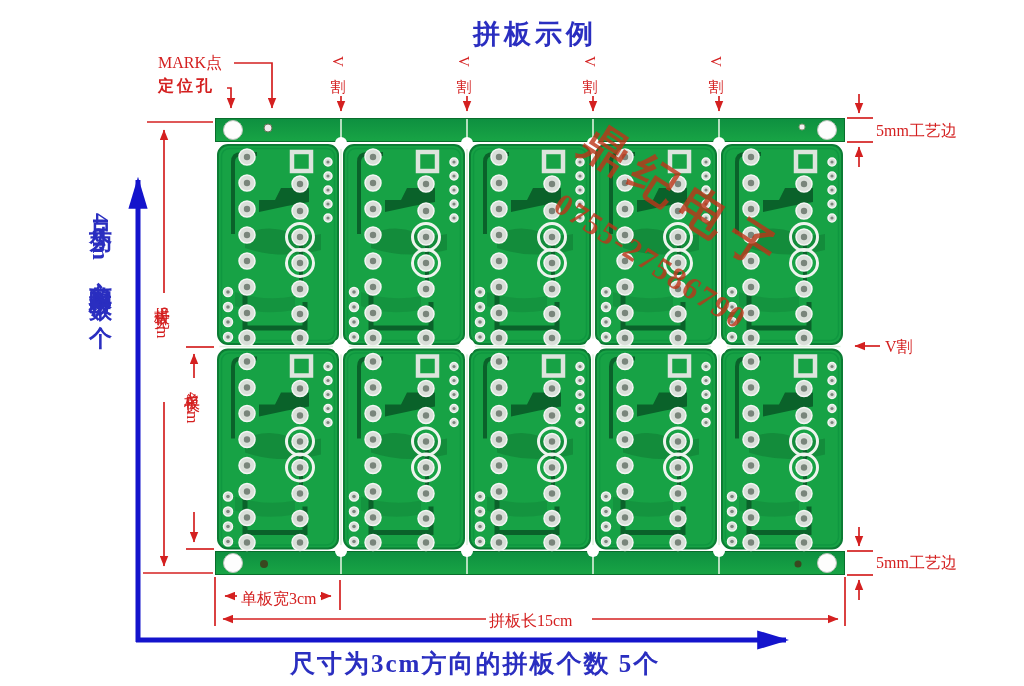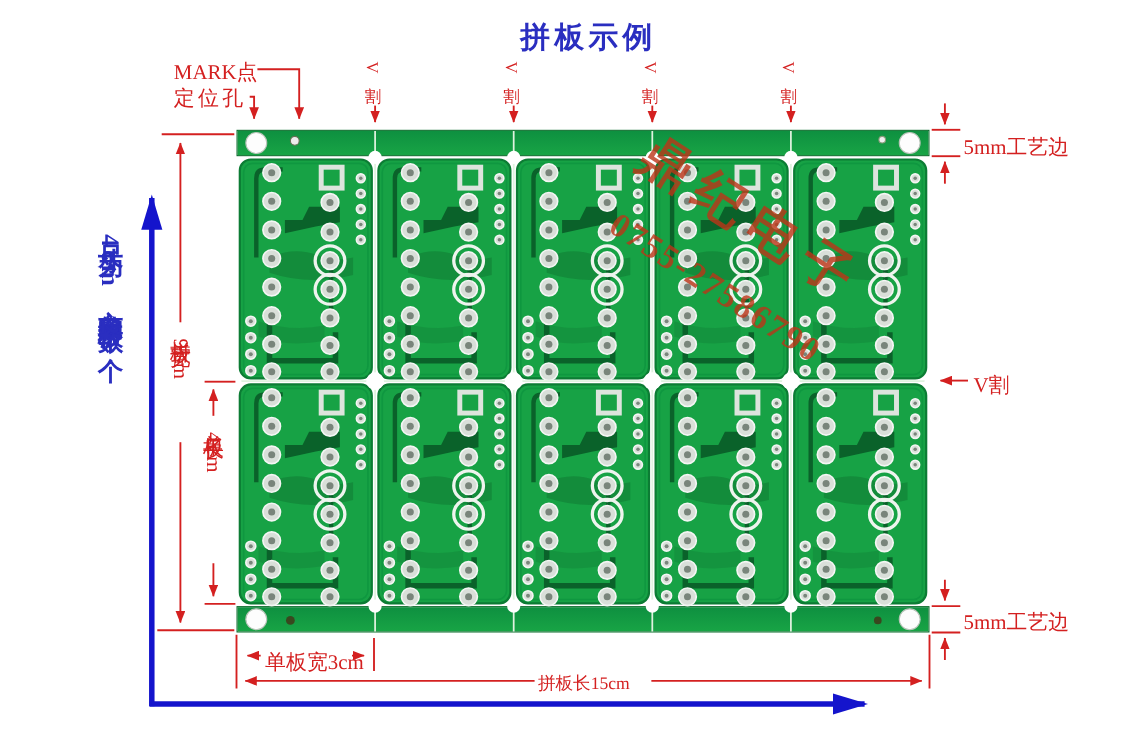--- a/index.html
+++ b/index.html
@@ -3,21 +3,21 @@
 <meta charset="utf-8">
 <style>
   html,body{margin:0;padding:0;background:#fff;}
   .stage{
     position:relative;width:1024px;height:686px;background:#ffffff;overflow:hidden;
     font-family:"Liberation Serif","DejaVu Serif",serif;
   }
   .abs{position:absolute;}
   
   .t-title{color:#2a2ec0;font-size:27px;letter-spacing:4px;font-weight:bold;text-align:center;}
-  .t-red{color:#d42020;font-size:19px;white-space:nowrap;}
+  .t-red{color:#d42020;font-size:16px;white-space:nowrap;}
   .t-blue{color:#2a2ec0;font-size:25px;white-space:nowrap;font-weight:bold;}
   .vtext{
     writing-mode:vertical-rl;text-orientation:mixed;
     white-space:nowrap;line-height:1;
   }
   .whitebg{background:#ffffff;padding:2px 1px;}
   .center{}
   
   .rail{
     position:absolute;left:215px;width:630px;height:24px;
@@ -211,35 +211,36 @@
       <path d="M592,619 H838" marker-end="url(#arrR)"></path>
     </g>
 
     <g stroke="#1414cc" stroke-width="5" fill="none">
       <path d="M138,642 V180" marker-end="url(#arrB)"></path>
       <path d="M136,640 H786" marker-end="url(#arrB)"></path>
     </g>
   </svg>
 
   <div class="abs txt t-red" style="left:158px;top:53px;">MARK点</div>
-  <div class="abs txt t-red" style="left:158px;top:76px;letter-spacing:3px;">定位孔</div>
+  <div class="abs txt t-red" style="left:158px;top:76px;letter-spacing:3px;font-weight:bold;">定位孔</div>
 
   <div class="abs txt t-red vtext" style="left:330px;top:56px;font-size:15px;">V割</div>
   <div class="abs txt t-red vtext" style="left:456px;top:56px;font-size:15px;">V割</div>
   <div class="abs txt t-red vtext" style="left:582px;top:56px;font-size:15px;">V割</div>
   <div class="abs txt t-red vtext" style="left:708px;top:56px;font-size:15px;">V割</div>
 
   <div class="abs txt t-red" style="left:876px;top:121px;">5mm工艺边</div>
   <div class="abs txt t-red" style="left:885px;top:337px;">V割</div>
   <div class="abs txt t-red" style="left:876px;top:553px;">5mm工艺边</div>
 
   <div class="abs txt t-red vtext whitebg" style="left:153px;top:293px;letter-spacing:2px;">拼板宽 9cm</div>
   <div class="abs txt t-red vtext whitebg" style="left:183px;top:378px;letter-spacing:2px;">单板长 4cm</div>
 
   <div class="abs txt t-red whitebg center" style="left:240px;top:587px;width:78px;">单板宽3cm</div>
   <div class="abs txt t-red whitebg center" style="left:488px;top:609px;width:102px;font-size:16px;">拼板长15cm</div>
 
   <div class="abs txt t-blue vtext" style="left:89px;top:204px;font-size:23px;letter-spacing:3px;">尺寸为4cm方向的拼板个数 2个</div>
+  <div class="abs txt t-blue center" style="left:290px;top:647px;width:440px;letter-spacing:2px;">尺寸为3cm方向的拼板个数 5个</div>
 
   <div class="abs wm wm1" style="left:603px;top:110px;">鼎纪电子</div>
   <div class="abs wm wm2" style="left:567px;top:186px;">0755-27586790</div>
 
 </div>
 
 </body></html>

